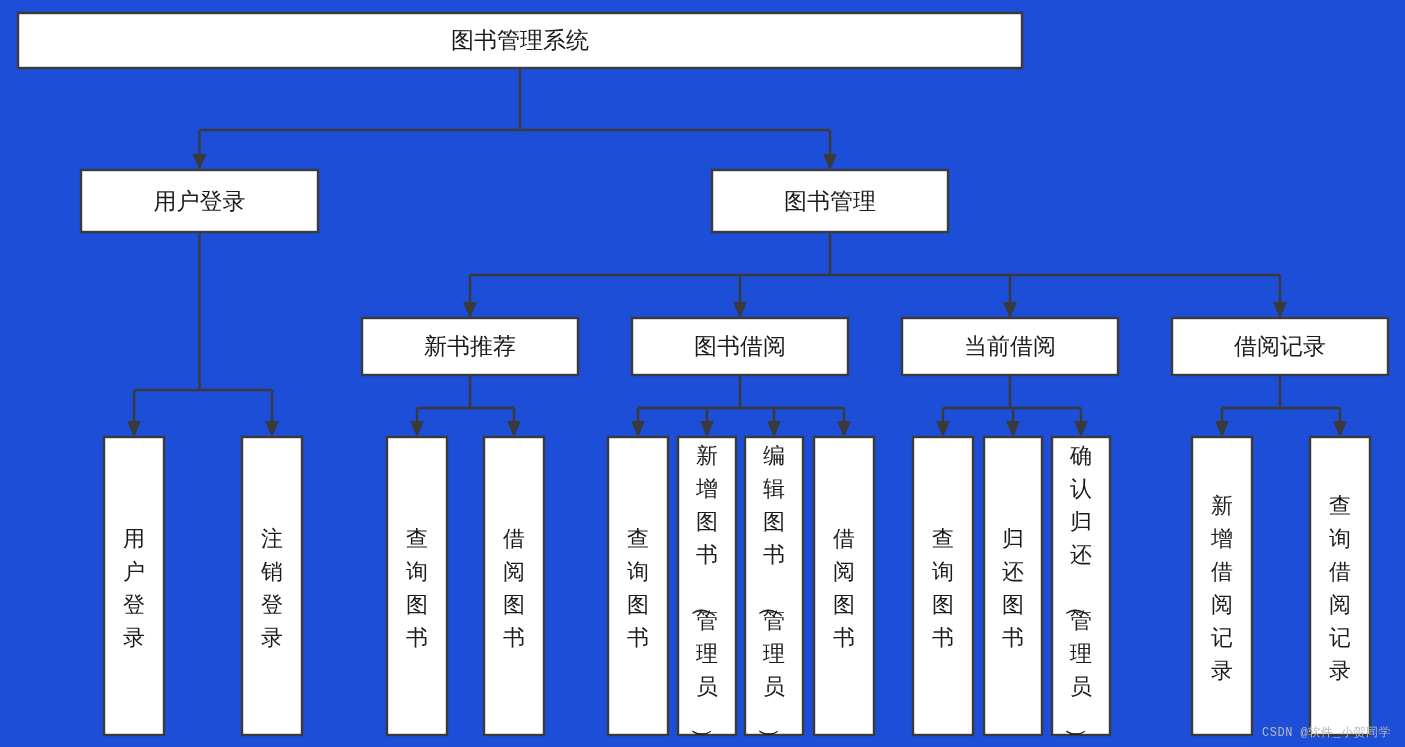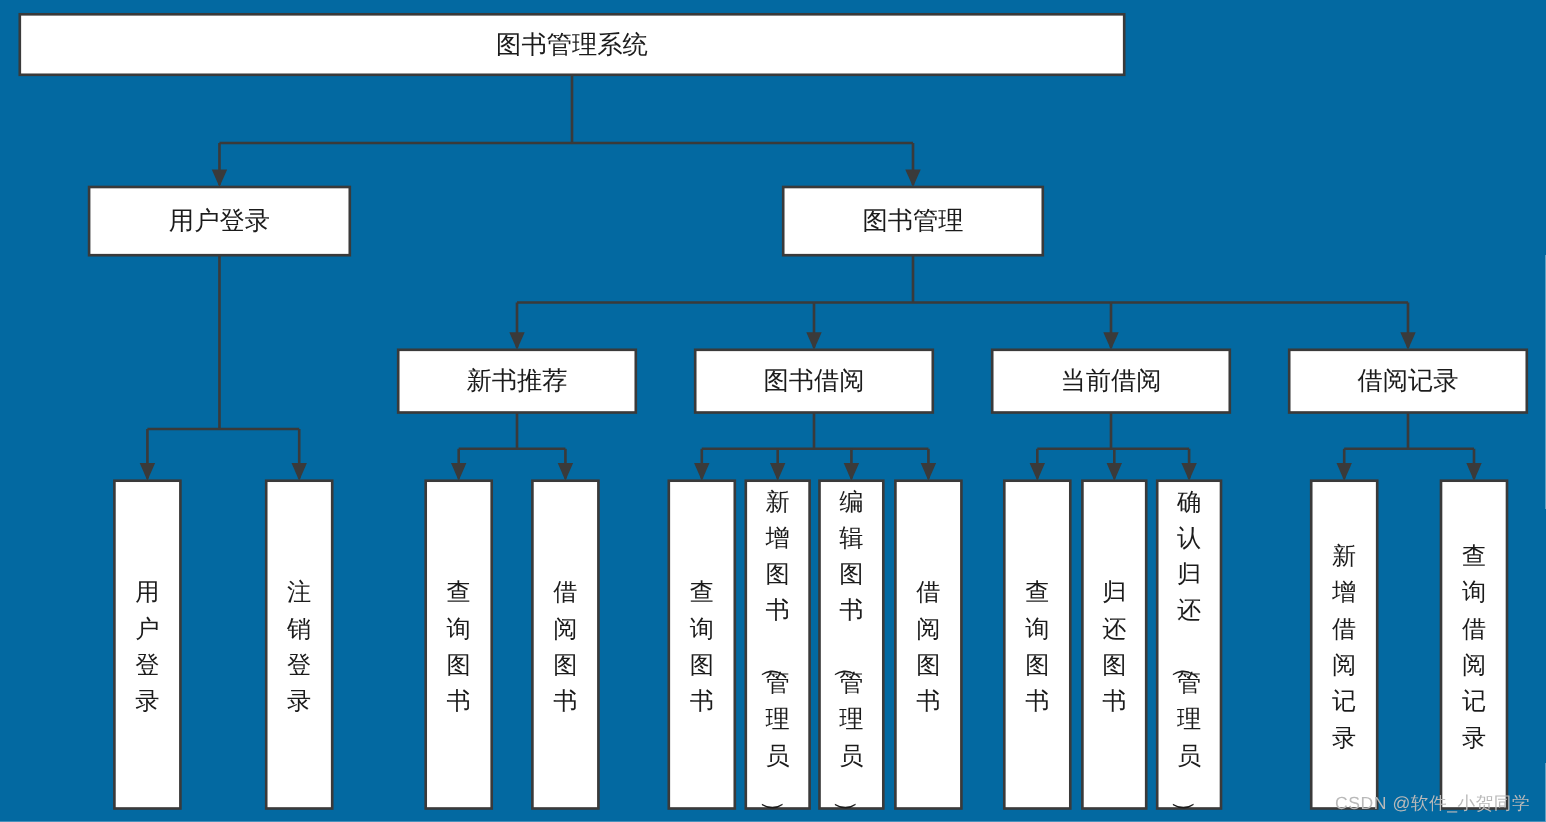--- a/index.html
+++ b/index.html
@@ -12,21 +12,21 @@
     width: 1405px;
     height: 747px;
     font-family: "Liberation Sans", "DejaVu Sans", sans-serif;
     overflow: hidden;
     position: relative;
   }
   #diagram-root {
     position: relative;
     width: 1405px;
     height: 747px;
-    background: #0369a1;
+    background: #1d4ed8;
     text-align: center;
   }
   svg.flow {
     position: absolute;
     left: 0;
     top: 0;
     width: 1405px;
     height: 747px;
     display: block;
   }
@@ -55,22 +55,22 @@
   text.node-label-v {
     font-family: "DejaVu Sans", "Liberation Sans", sans-serif;
     font-size: 22px;
     fill: #1b1b1b;
     text-anchor: middle;
   }
   .watermark {
     position: absolute;
     right: 14px;
     bottom: 6px;
-    font-family: Liberation Sans, sans-serif;
-    font-size: 16px;
+    font-family: Liberation Mono, monospace;
+    font-size: 12px;
     color: #b9b9b9;
     white-space: nowrap;
     letter-spacing: 0.5px;
     pointer-events: none;
   }
 </style>
 </head>
 <body>
 
 <div id="diagram-root">

